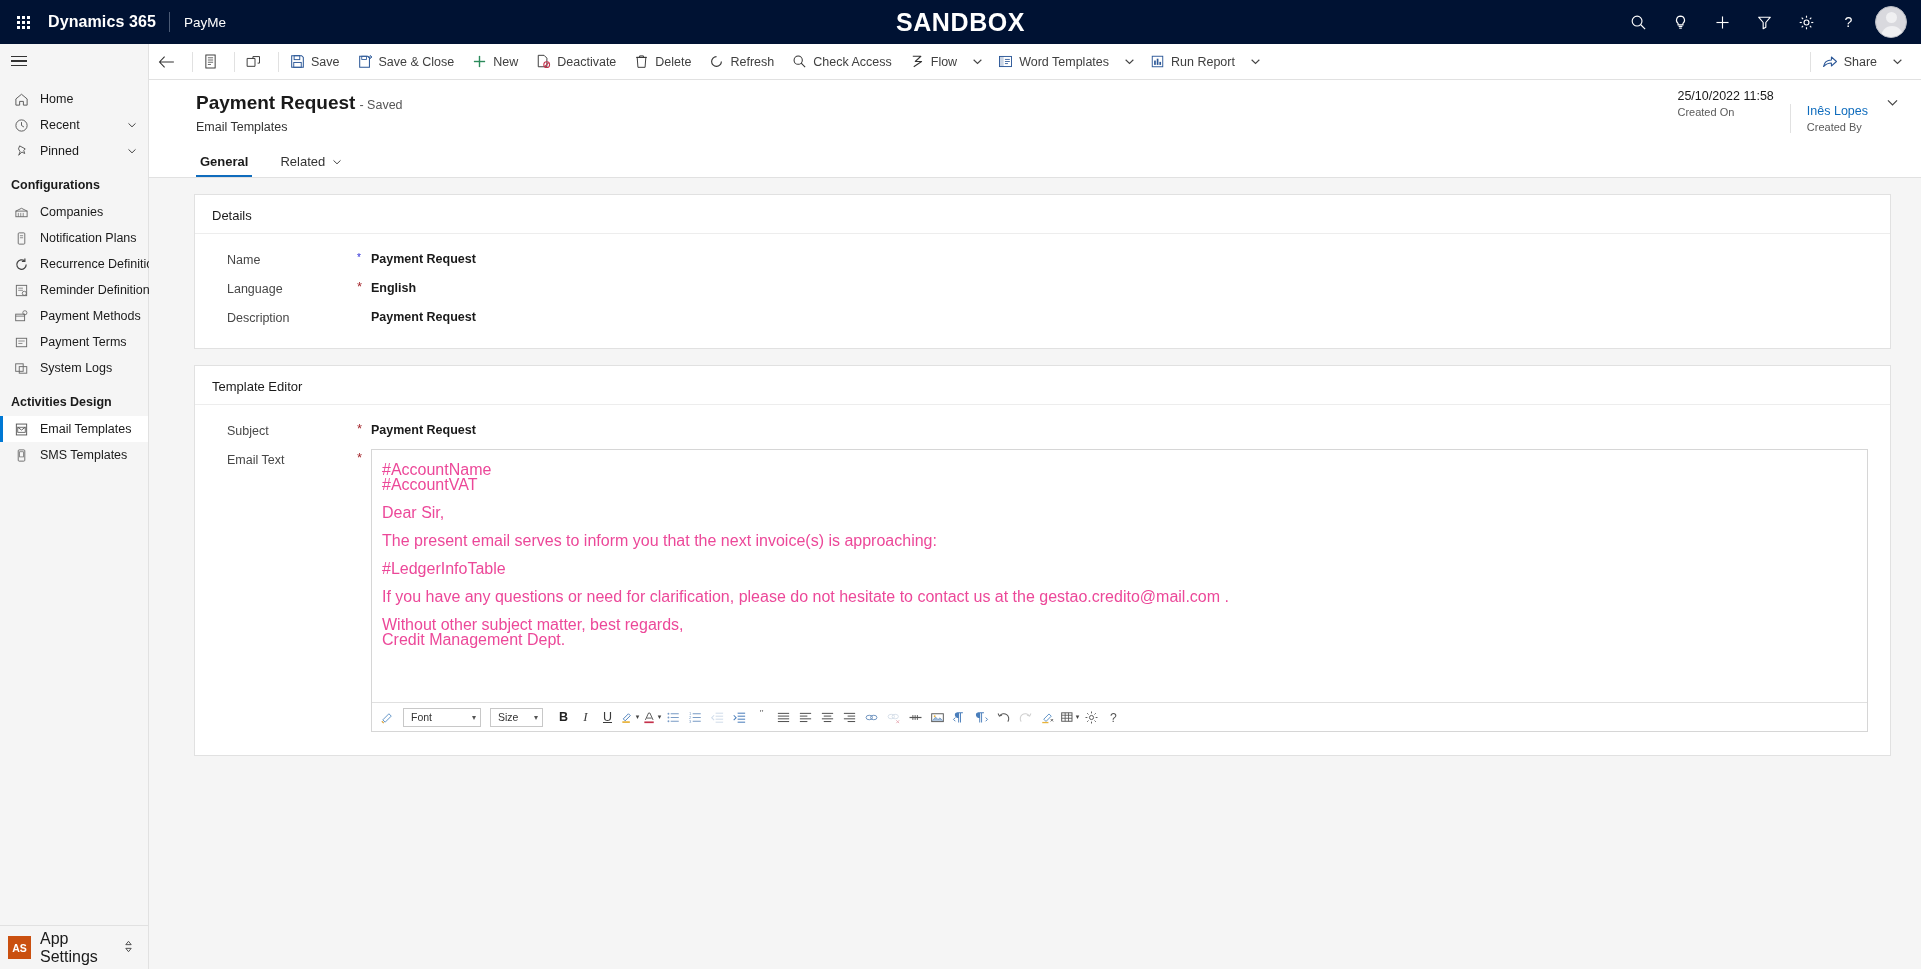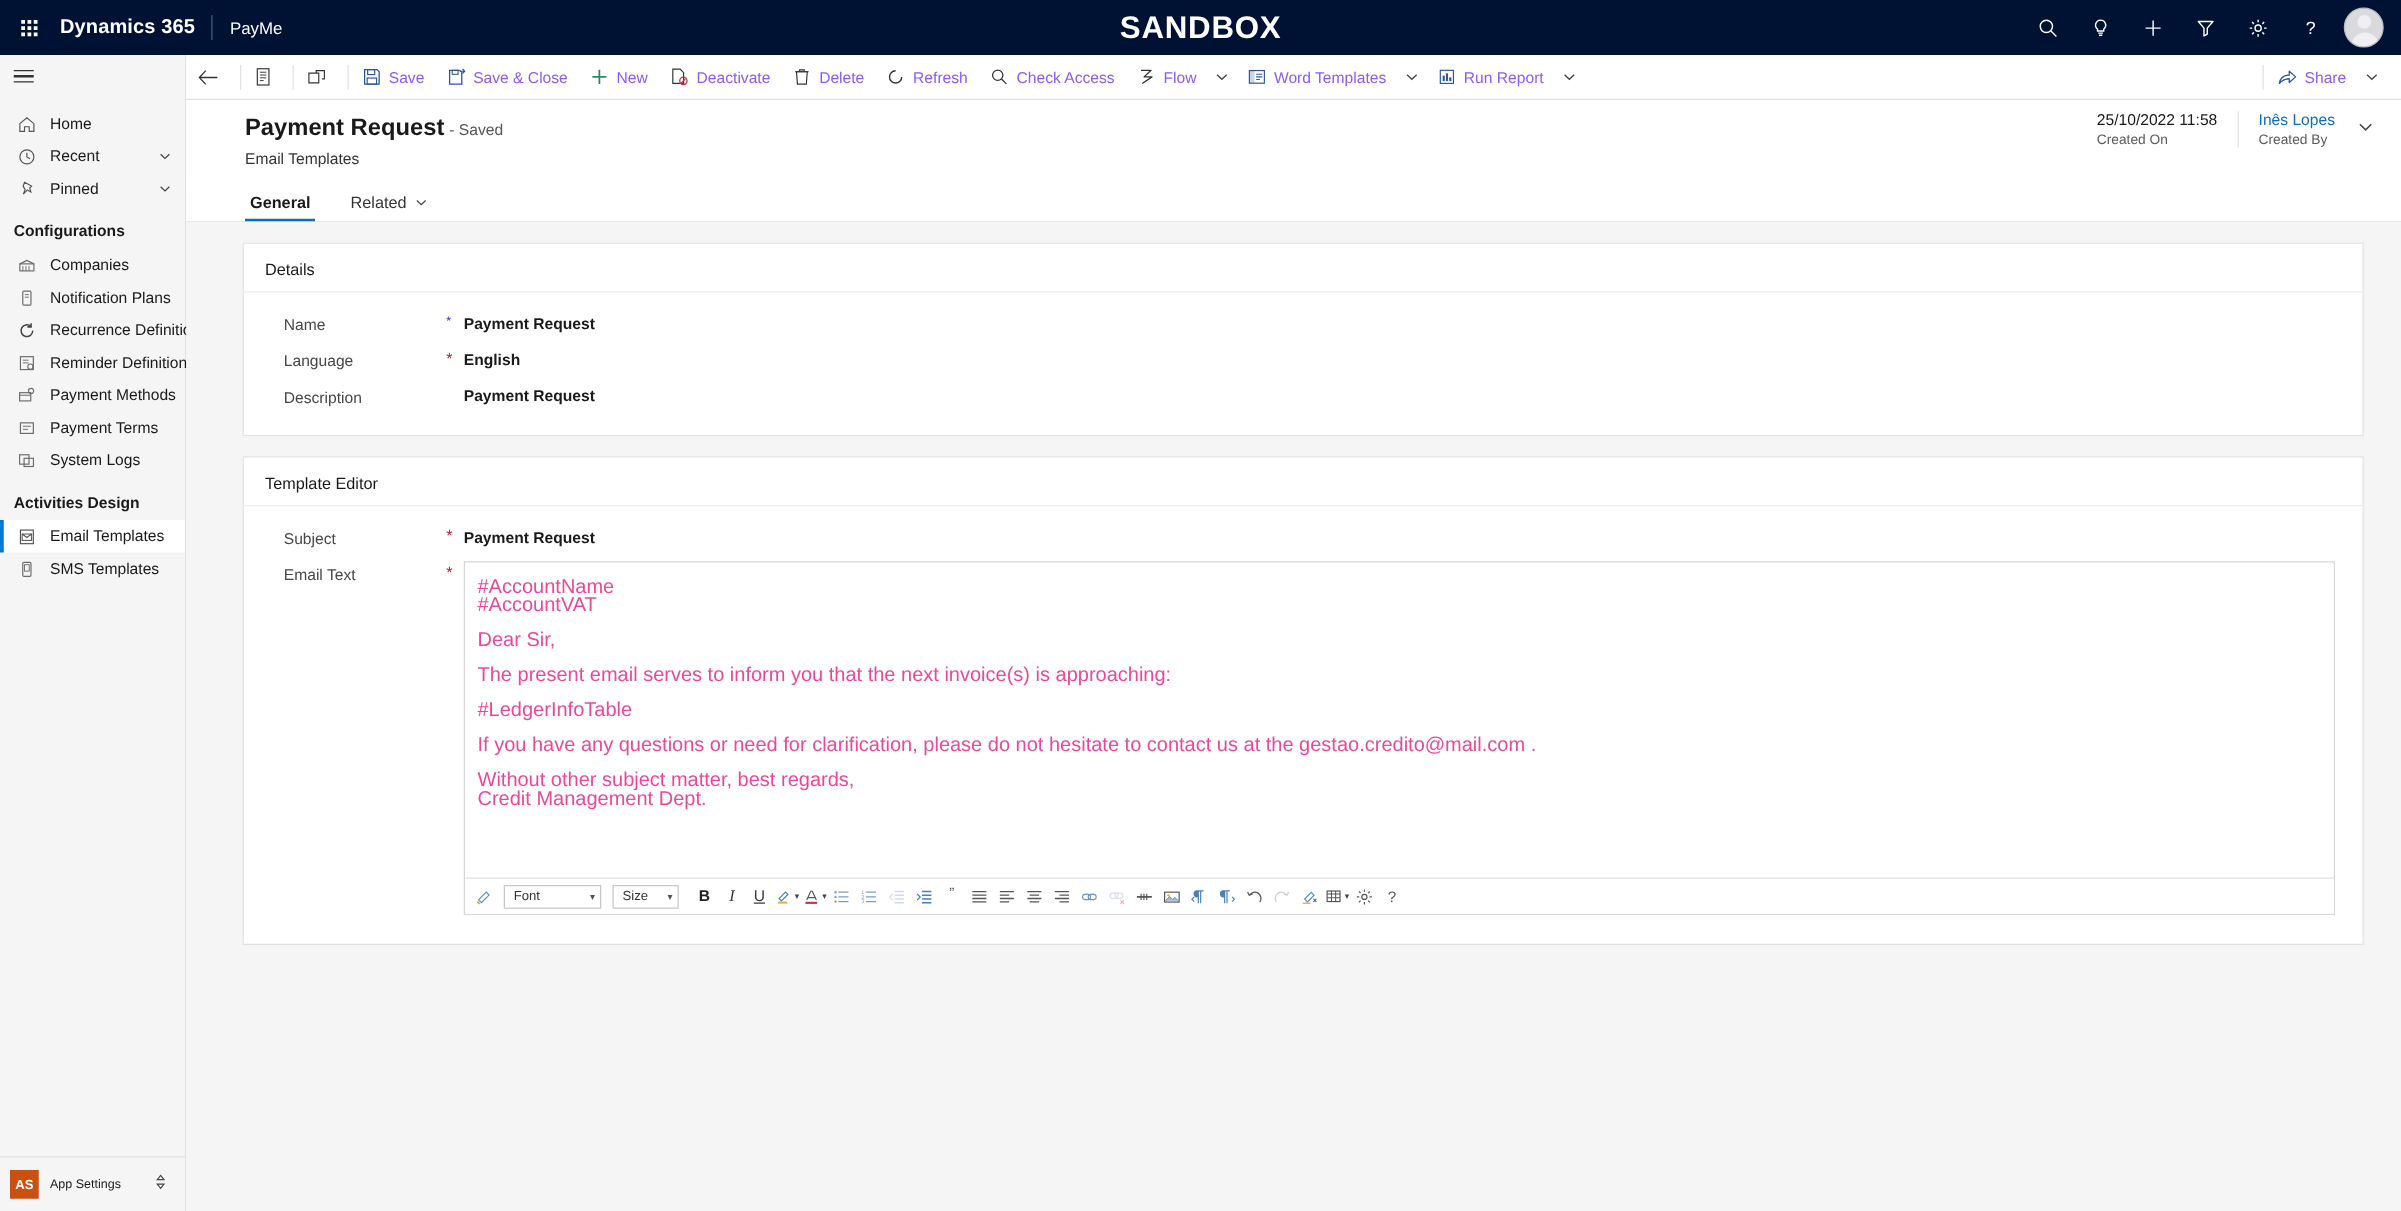--- a/index.html
+++ b/index.html
@@ -99,32 +99,32 @@
   .sidebar-bottom {
     position: absolute; bottom: 0; left: 0; width: 148px; height: 44px;
     border-top: 1px solid #e1e1e1; display: flex; align-items: center;
     padding-left: 8px; cursor: pointer; background: #f5f5f5;
   }
   .appsq {
     width: 23px; height: 23px; background: #ca5010; color: #fff;
     font-size: 10.5px; font-weight: bold; display: flex; align-items: center;
     justify-content: center; margin-right: 9px; flex: none;
   }
-  .appsettings-label { font-size: 10px; color: #1a1a1a; }
+  .appsettings-label { font-size: 16px; color: #1a1a1a; }
   .appsettings-chev { margin-left: auto; margin-right: 14px; }
 
   
   .cmdbar {
     position: absolute; left: 149px; top: 44px; width: 1772px; height: 36px;
     background: #ffffff; border-bottom: 1px solid #e1e1e1;
     display: flex; align-items: center;
   }
   .cmdbtn {
     display: flex; align-items: center; height: 36px; padding: 0 9px;
-    font-size: 12.5px; color: #8b5cf6; cursor: pointer; white-space: nowrap;
+    font-size: 12.5px; color: #404040; cursor: pointer; white-space: nowrap;
   }
   .cmdbtn .ci { margin-right: 6px; display: flex; align-items: center; }
   .cmdsep { width: 1px; height: 20px; background: #e1e1e1; margin: 0 2px; }
   .cmdchev { padding: 0 6px; height: 36px; display: flex; align-items: center; cursor: pointer; }
   .cmdbar-right { margin-left: auto; display: flex; align-items: center; padding-right: 12px; }
 
   
   .formhdr {
     position: absolute; left: 149px; top: 80px; width: 1772px; height: 71px;
     background: #ffffff; border-bottom: 1px solid #e1e1e1;
@@ -136,21 +136,21 @@
   .formtitle .saved {
     font-size: 12.5px; font-weight: normal; color: #555; margin-left: 4px;
   }
   .formsub {
     position: absolute; left: 47px; top: 40px; font-size: 12.5px; color: #333;
   }
   .hdrmeta {
     position: absolute; right: 14px; top: 9px; display: flex; align-items: flex-start;
   }
   .metacell { padding: 0 16px; text-align: left; }
-  .metacell.bord { border-left: 1px solid #e1e1e1; }
+  .metacell.bord { border-left: 1px solid #e1e1e1; margin-top: 15px; }
   .metaval { font-size: 12.5px; color: #1a1a1a; white-space: nowrap; }
   .metaval.link { color: #0f6cbd; cursor: pointer; }
   .metalbl { font-size: 11px; color: #5a5a5a; margin-top: 3px; }
   .hdrchev { padding: 6px 8px 0 2px; cursor: pointer; }
 
   
   .tabs {
     position: absolute; left: 149px; top: 144px; width: 1772px; height: 34px;
     display: flex; align-items: flex-end; padding-left: 47px;
     border-bottom: 1px solid #e1e1e1; background: #ffffff;

